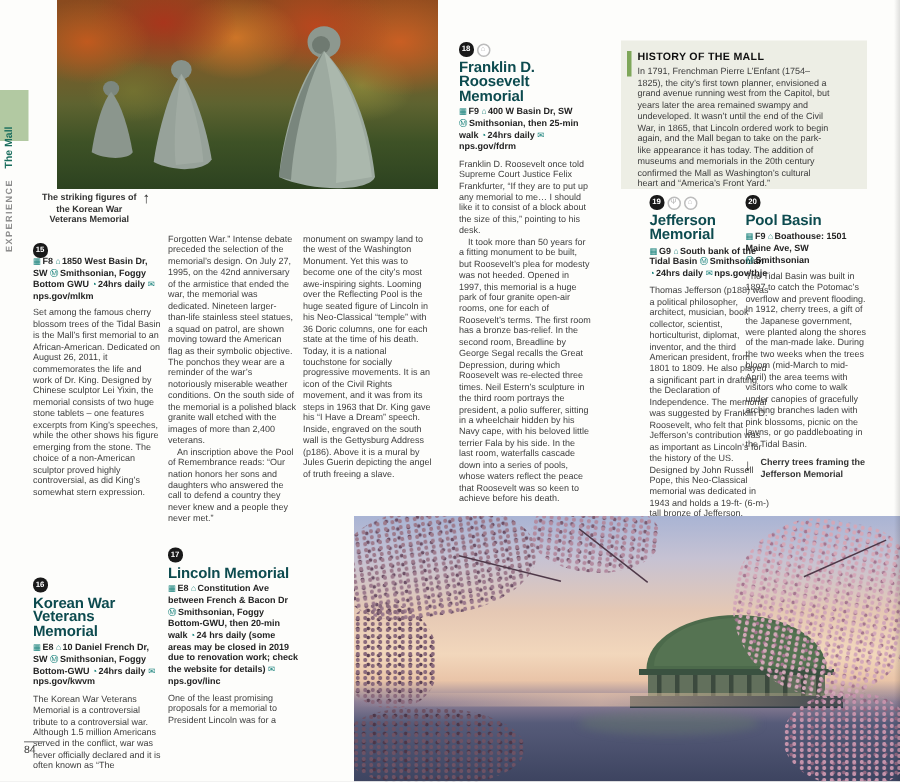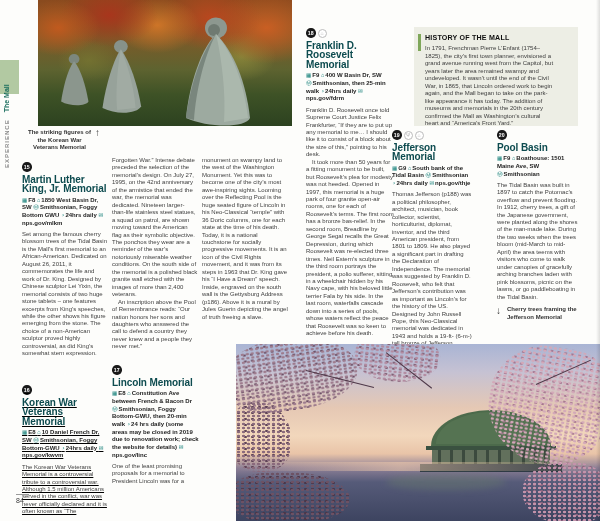--- a/index.html
+++ b/index.html
@@ -99,28 +99,27 @@
     </svg>
   </div>
 
   <div class="caption" style="left:26px;top:129px;width:67px;text-align:center;">The striking figures of the Korean War Veterans Memorial</div>
   <div class="cap-arrow" style="left:95px;top:127px;">↑</div>
 
   <div class="sight" style="left:22px;top:162px;width:86px;">
     <div class="badges">
         <span class="numb">15</span>
       </div>
-    <div class="stitle">Martin Luther King, Jr. Memorial</div>
     <div class="info"><span class="seg"><span class="ic">▦</span>F8 </span><span class="seg"><span class="ic">⌂</span>1850 West Basin Dr, SW </span><span class="seg"><span class="ic">Ⓜ</span>Smithsonian, Foggy Bottom GWU </span><span class="seg"><span class="ic">◔</span>24hrs daily </span><span class="seg"><span class="ic">✉</span>nps.gov/mlkm </span></div>
     <div class="bodytxt">
         <p class="p">Set among the famous cherry blossom trees of the Tidal Basin is the Mall’s first memorial to an African-American. Dedicated on August 26, 2011, it commemorates the life and work of Dr. King. Designed by Chinese sculptor Lei Yixin, the memorial consists of two huge stone tablets – one features excerpts from King’s speeches, while the other shows his figure emerging from the stone. The choice of a non-American sculptor proved highly controversial, as did King’s somewhat stern expression.</p>
       </div>
   </div>
 
-  <div class="sight" style="left:22px;top:385px;width:86px;text-decoration:underline;">
+  <div class="sight" style="left:22px;top:385px;width:86px;">
     <div class="badges">
         <span class="numb">16</span>
       </div>
     <div class="stitle">Korean War Veterans Memorial</div>
     <div class="info"><span class="seg"><span class="ic">▦</span>E8 </span><span class="seg"><span class="ic">⌂</span>10 Daniel French Dr, SW </span><span class="seg"><span class="ic">Ⓜ</span>Smithsonian, Foggy Bottom-GWU </span><span class="seg"><span class="ic">◔</span>24hrs daily </span><span class="seg"><span class="ic">✉</span>nps.gov/kwvm </span></div>
     <div class="bodytxt">
         <p class="p">The Korean War Veterans Memorial is a controversial tribute to a controversial war. Although 1.5 million Americans served in the conflict, war was never officially declared and it is often known as “The</p>
       </div>
   </div>
 
@@ -162,21 +161,21 @@
         <p class="p ind">It took more than 50 years for a fitting monument to be built, but Roosevelt’s plea for modesty was not heeded. Opened in 1997, this memorial is a huge park of four granite open-air rooms, one for each of Roosevelt’s terms. The first room has a bronze bas-relief. In the second room, Breadline by George Segal recalls the Great Depression, during which Roosevelt was re-elected three times. Neil Estern’s sculpture in the third room portrays the president, a polio sufferer, sitting in a wheelchair hidden by his Navy cape, with his beloved little terrier Fala by his side. In the last room, waterfalls cascade down into a series of pools, whose waters reflect the peace that Roosevelt was so keen to achieve before his death.</p>
       </div>
   </div>
 
   <div class="hbox">
     <div class="hbar"></div>
     <div class="htitle">HISTORY OF THE MALL</div>
     <div class="hbody">In 1791, Frenchman Pierre L’Enfant (1754–1825), the city’s first town planner, envisioned a grand avenue running west from the Capitol, but years later the area remained swampy and undeveloped. It wasn’t until the end of the Civil War, in 1865, that Lincoln ordered work to begin again, and the Mall began to take on the park-like appearance it has today. The addition of museums and memorials in the 20th century confirmed the Mall as Washington’s cultural heart and “America’s Front Yard.”</div>
   </div>
 
-  <div class="sight" style="left:392px;top:130px;width:81px;">
+  <div class="sight" style="left:433px;top:130px;width:81px;">
     <div class="badges">
       <span class="numb">19</span>
       <span style="display:flex;gap:2px;">
           <span class="feat">Ψ</span>
           <span class="feat">⌂</span>
         </span>
     </div>
     <div class="stitle">Jefferson Memorial</div>
     <div class="info"><span class="seg"><span class="ic">▦</span>G9 </span><span class="seg"><span class="ic">⌂</span>South bank of the Tidal Basin </span><span class="seg"><span class="ic">Ⓜ</span>Smithsonian </span><span class="seg"><span class="ic">◔</span>24hrs daily </span><span class="seg"><span class="ic">✉</span>nps.gov/thje </span></div>
     <div class="bodytxt">

